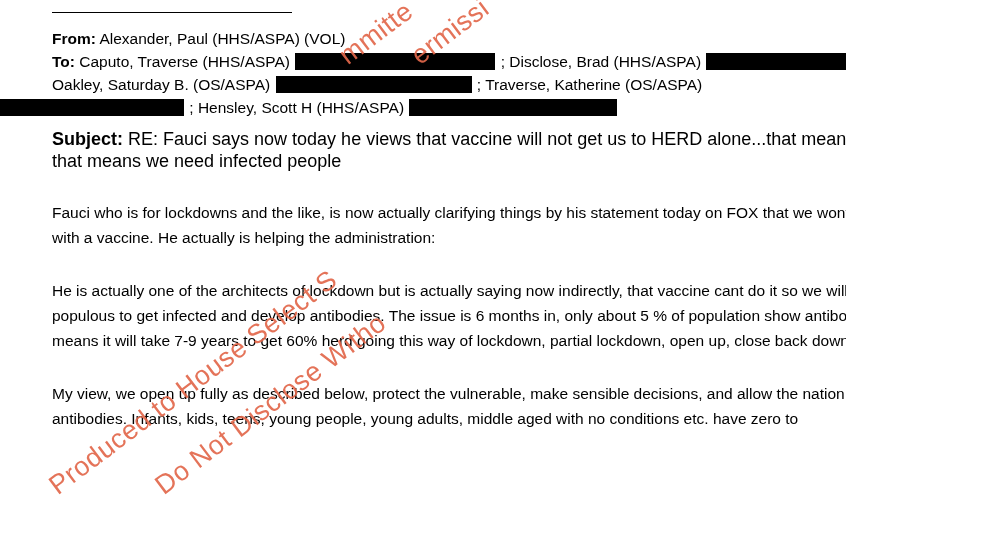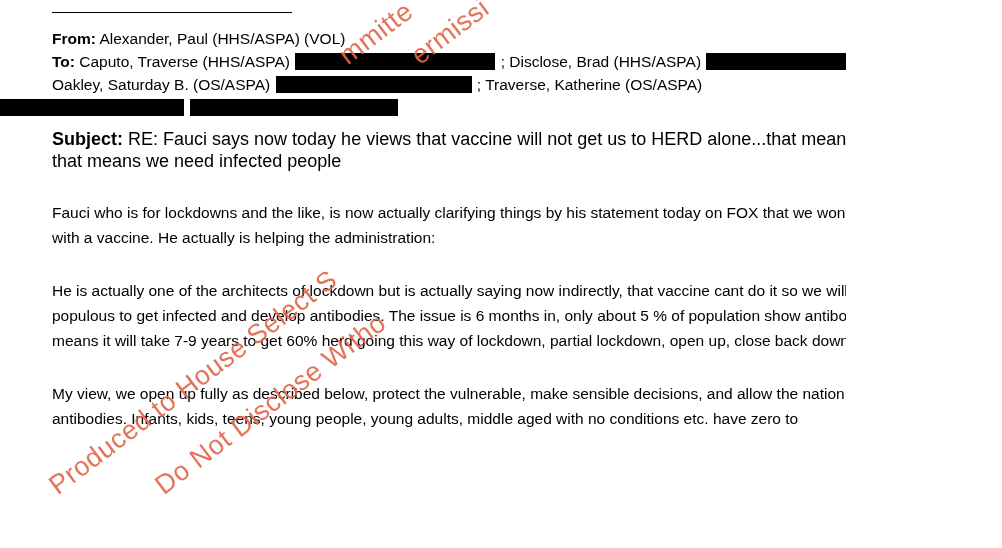--- a/index.html
+++ b/index.html
@@ -131,20 +131,21 @@
 
     <div class="hdr-line">
       <span>Oakley, Saturday B. (OS/ASPA)</span>
       <span class="redact" style="width:196px"></span>
       <span>; Traverse, Katherine (OS/ASPA)</span>
     </div>
 
 
     <div class="hdr-line">
       <span class="redact" style="width:184px; margin-left:-52px"></span>
+      <span>; Hensley, Scott H (HHS/ASPA)</span>
       <span class="redact" style="width:208px"></span>
     </div>
 
     <div class="subject">
       <span class="hdr-label">Subject:</span>
       <span>RE: Fauci says now today he views that vaccine will not get us to HERD alone...that means intuitively that means we need infected people</span>
     </div>
 
     <div class="para first">Fauci who is for lockdowns and the like, is now actually clarifying things by his statement today on FOX that we wont get to herd with a vaccine. He actually is helping the administration:</div>
     <div class="para">He is actually one of the architects of lockdown but is actually saying now indirectly, that vaccine cant do it so we will need the populous to get infected and develop antibodies. The issue is 6 months in, only about 5 % of population show antibodies. This means it will take 7-9 years to get 60% herd going this way of lockdown, partial lockdown, open up, close back down etc.</div>

